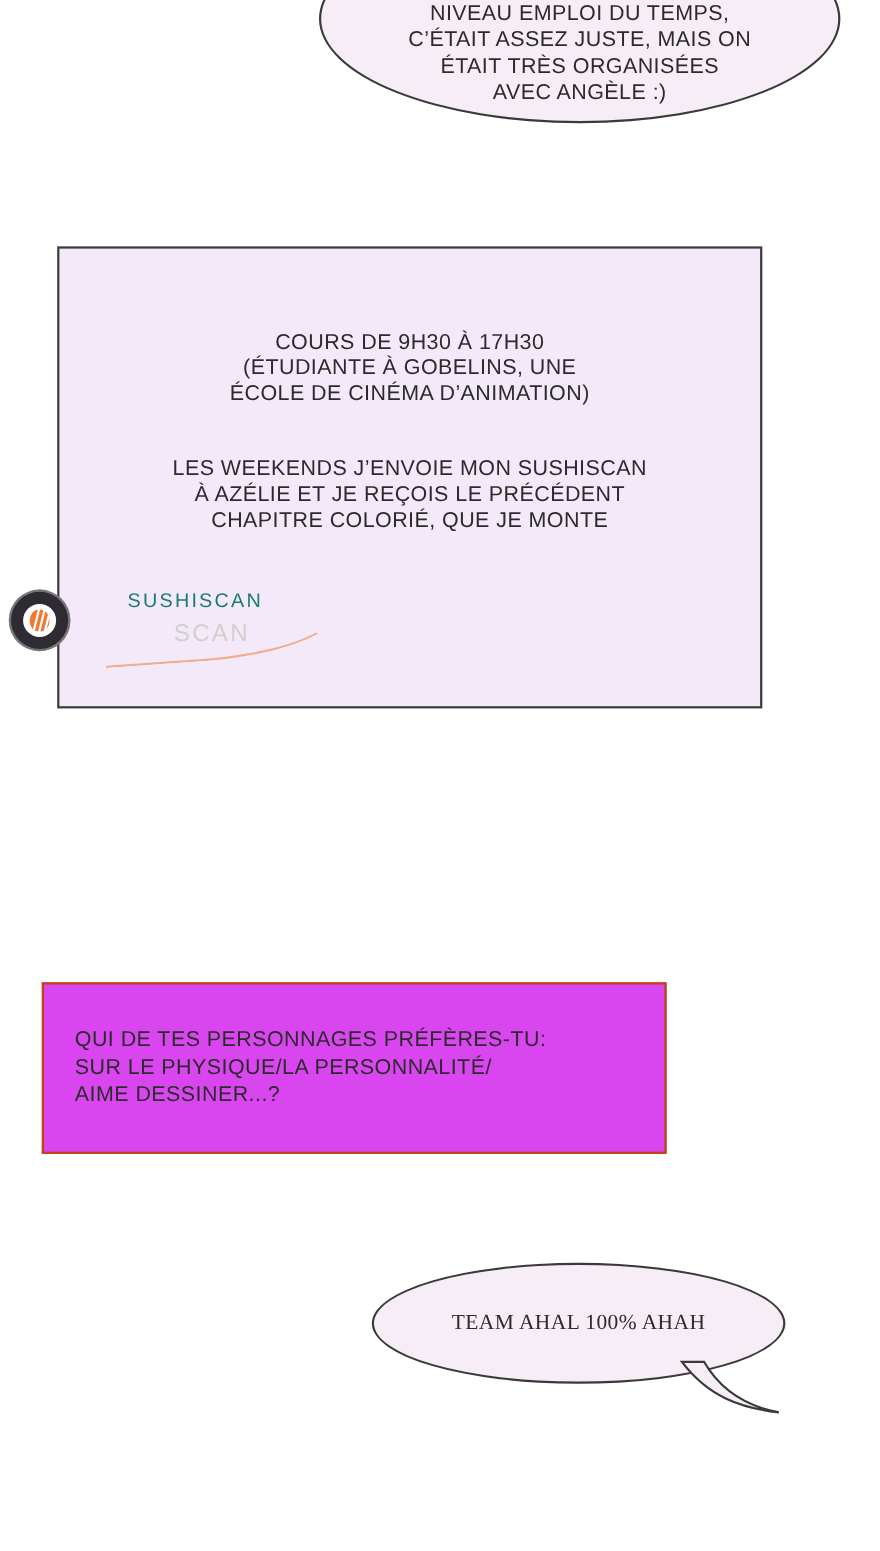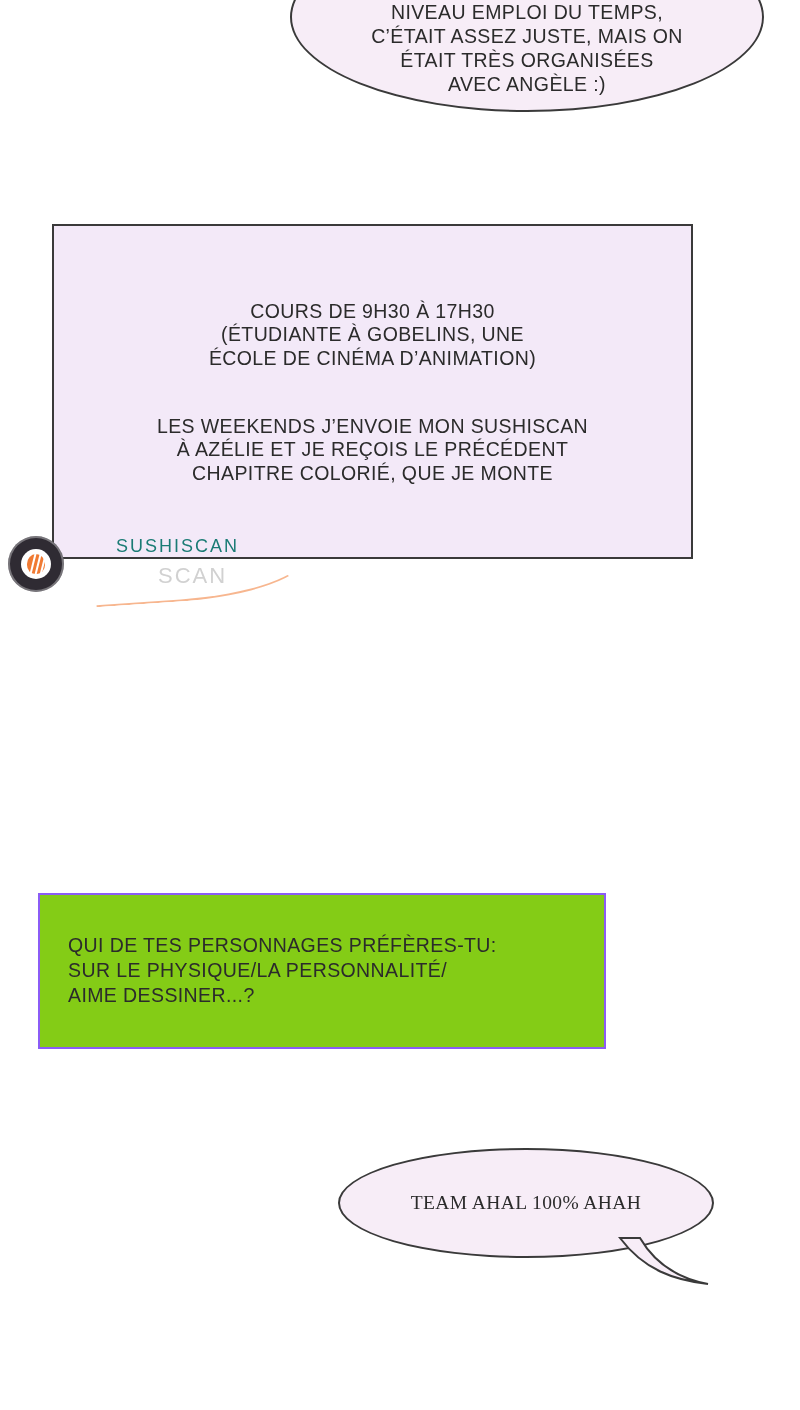--- a/index.html
+++ b/index.html
@@ -54,21 +54,21 @@
     white-space: pre-line;
     color: #2b2b2b;
   }
 
   
   .panel-lavender {
     position: absolute;
     left: 52px;
     top: 224px;
     width: 641px;
-    height: 335px;
+    height: 420px;
     background: #f3e9f8;
     border: 2px solid #3a3a3a;
     box-sizing: border-box;
   }
 
   .panel-lavender .panel-inner {
     position: absolute;
     left: 0;
     right: 0;
     top: 50px;
@@ -177,22 +177,22 @@
     transform: rotate(-4deg);
   }
 
   
   .panel-peach {
     position: absolute;
     left: 38px;
     top: 893px;
     width: 568px;
     height: 156px;
-    background: #84cc16;
-    border: 2px solid #8b5cf6;
+    background: #d946ef;
+    border: 2px solid #c2410c;
     box-sizing: border-box;
   }
   .panel-peach .q-text {
     position: absolute;
     left: 28px;
     top: 38px;
     right: 18px;
     font-size: 19.5px;
     line-height: 25px;
     letter-spacing: 0.4px;

